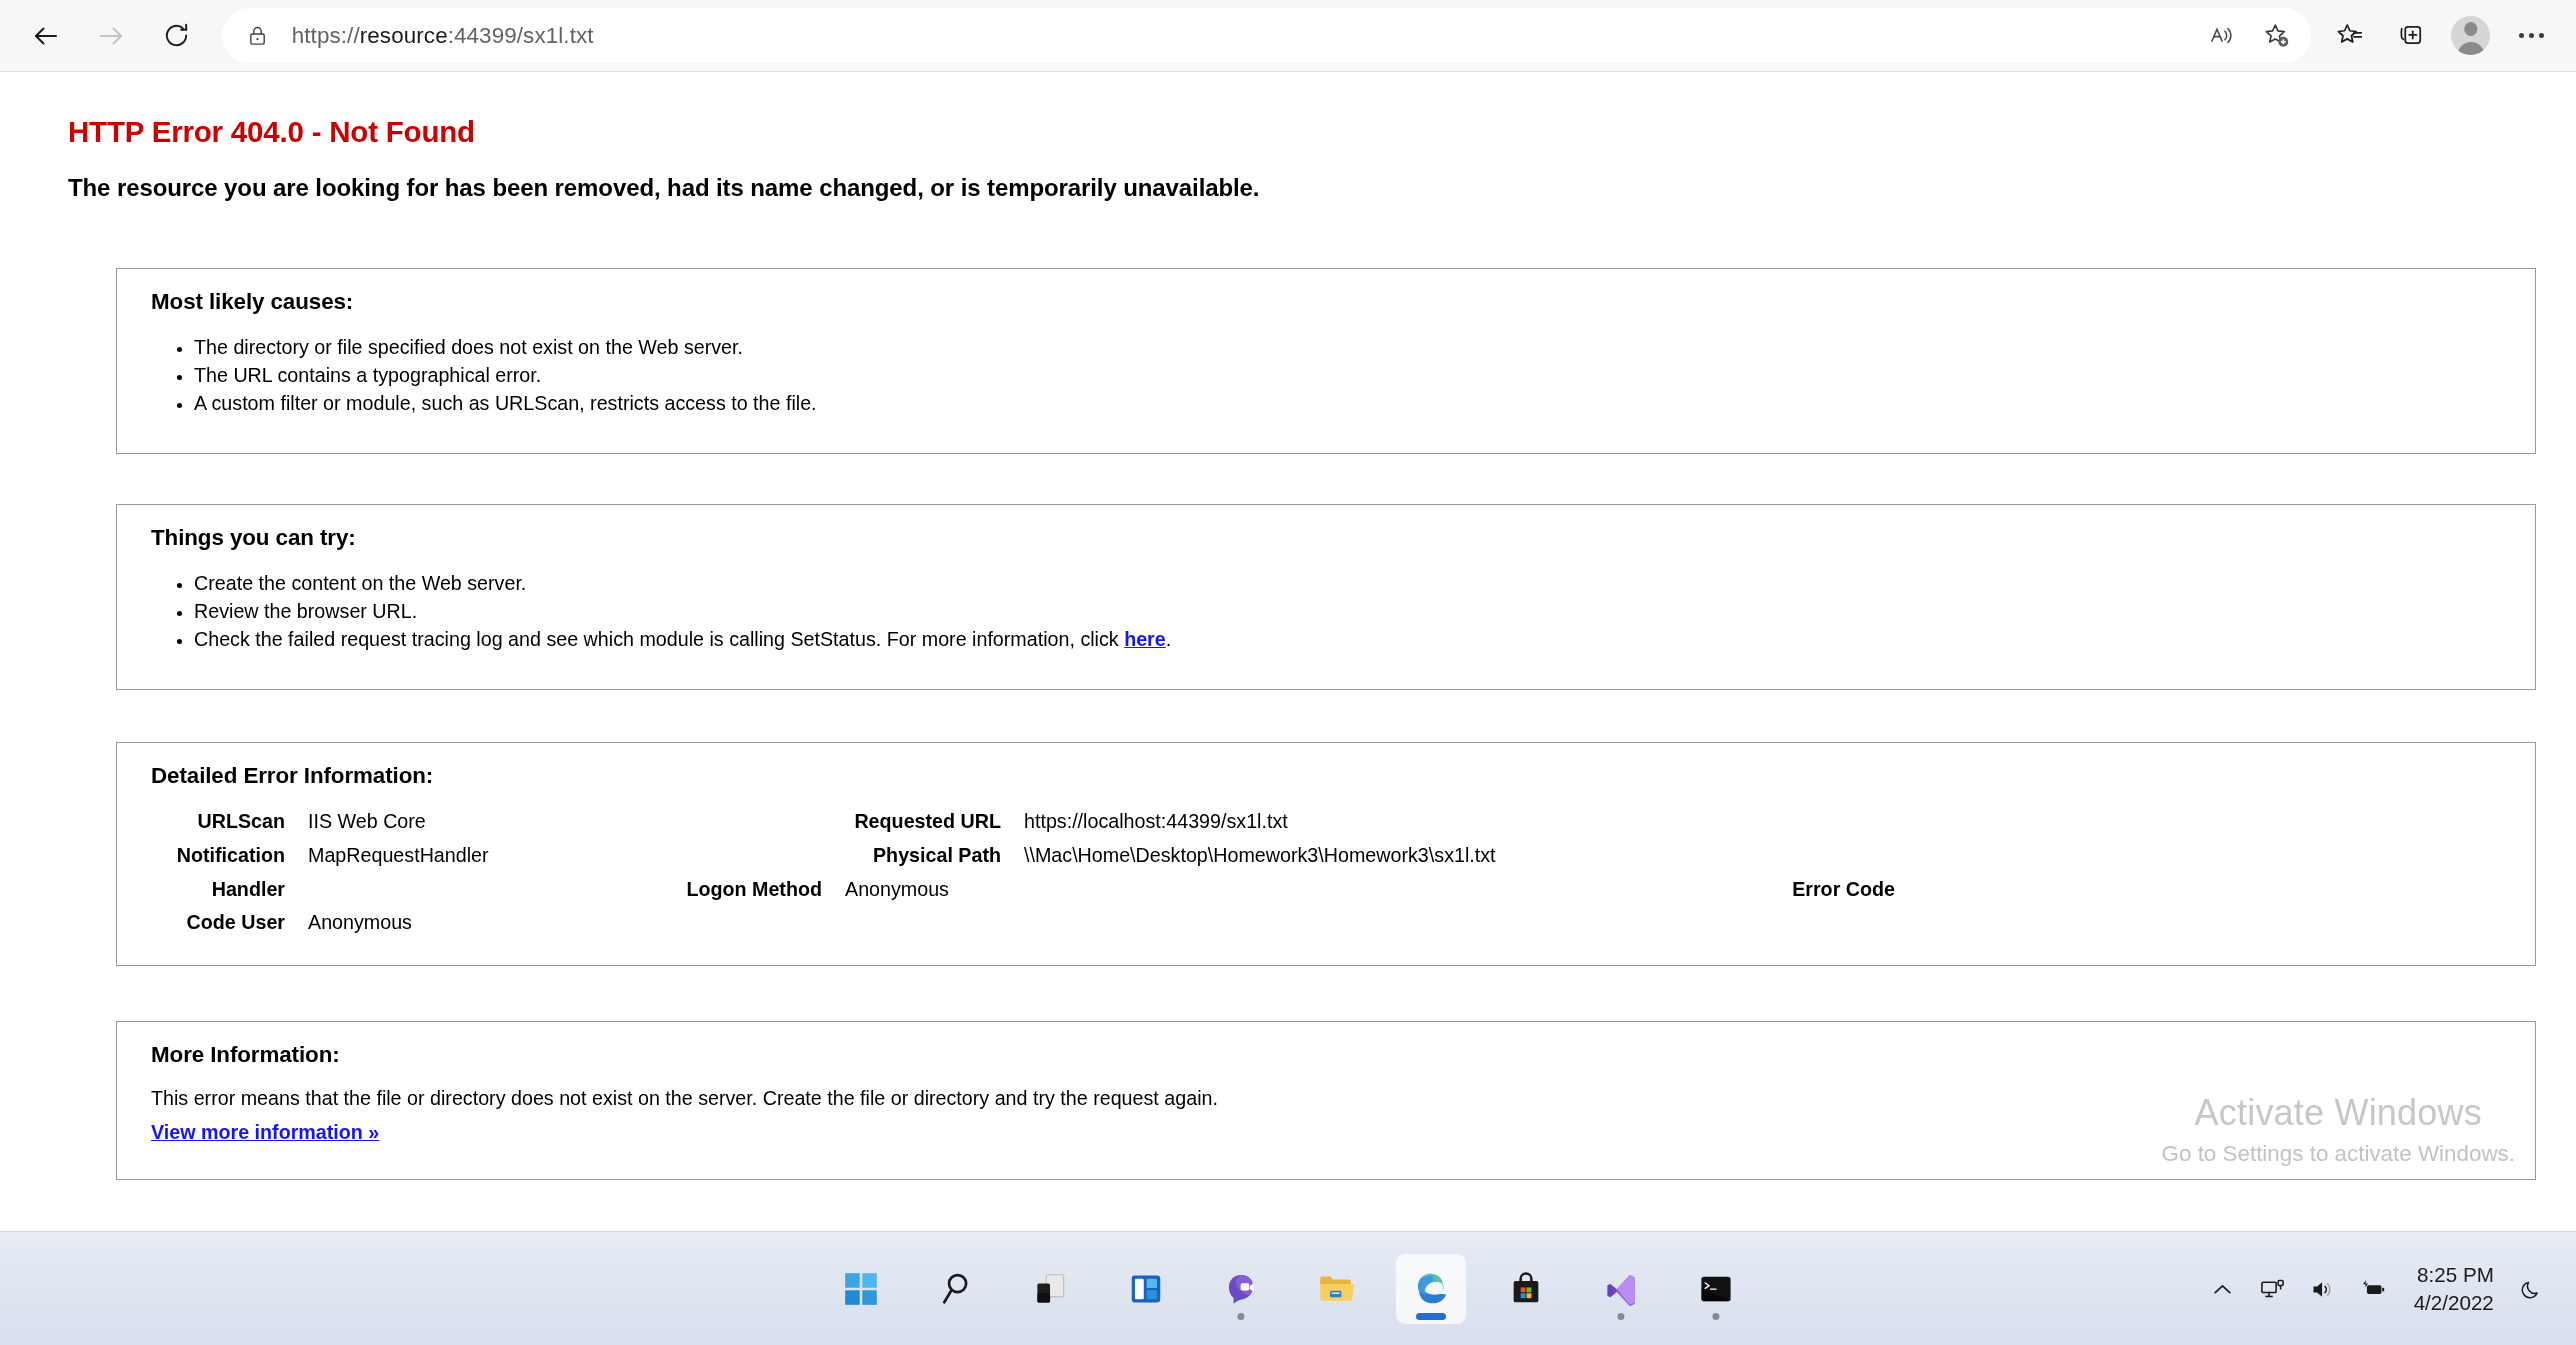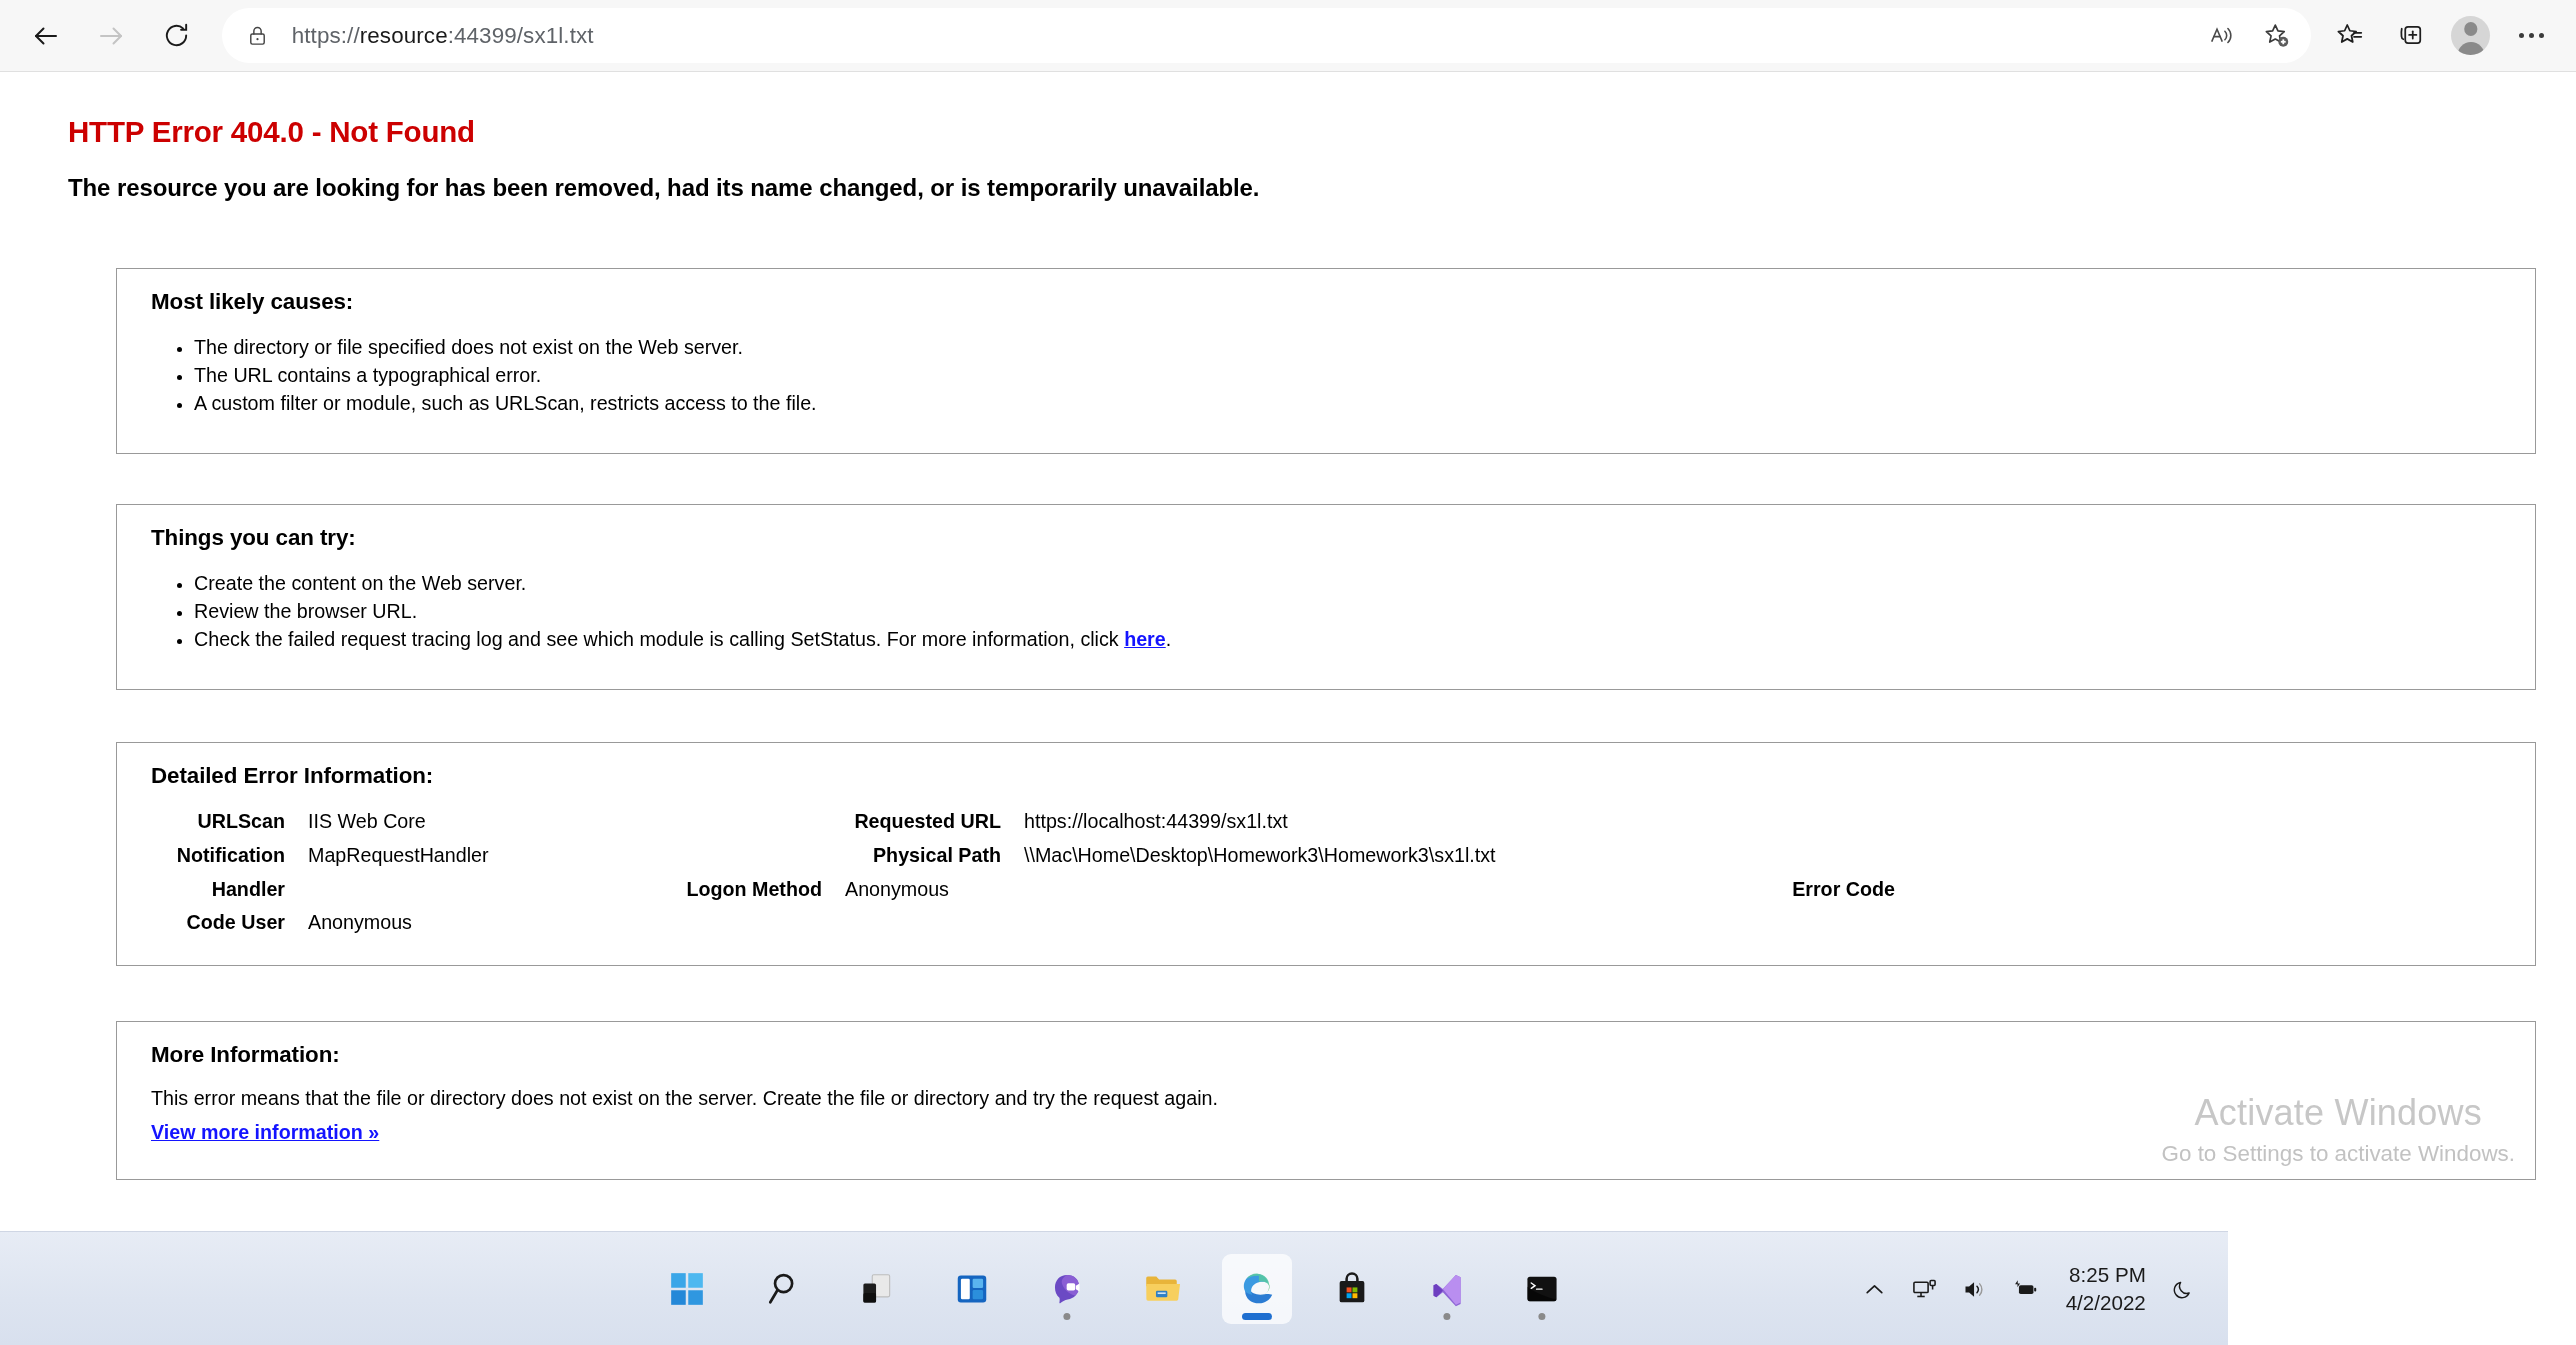--- a/index.html
+++ b/index.html
@@ -151,21 +151,21 @@
     text-align: center;
     pointer-events: none;
     user-select: none;
   }
   .wm-title { font-size: 36px; color: #c7c7c7; font-weight: normal; letter-spacing: 0.2px; }
   .wm-sub { font-size: 22.4px; color: #c2c2c2; margin-top: 7.2px; }
 
   
   .taskbar {
     position: absolute; left: 0; bottom: 0;
-    width: 2228px; height: 114px;
+    width: 2576px; height: 114px;
     background: linear-gradient(180deg, #e7ecf5 0%, #dde4f0 60%, #d8e0ee 100%);
     border-top: 0.9px solid #cfd6e4;
     display: flex; align-items: center; justify-content: center;
   }
   .tb-center { display: flex; align-items: center; gap: 25px; }
   .tb-item {
     width: 70px; height: 70px;
     display: flex; align-items: center; justify-content: center;
     border-radius: 9px; position: relative;
   }

